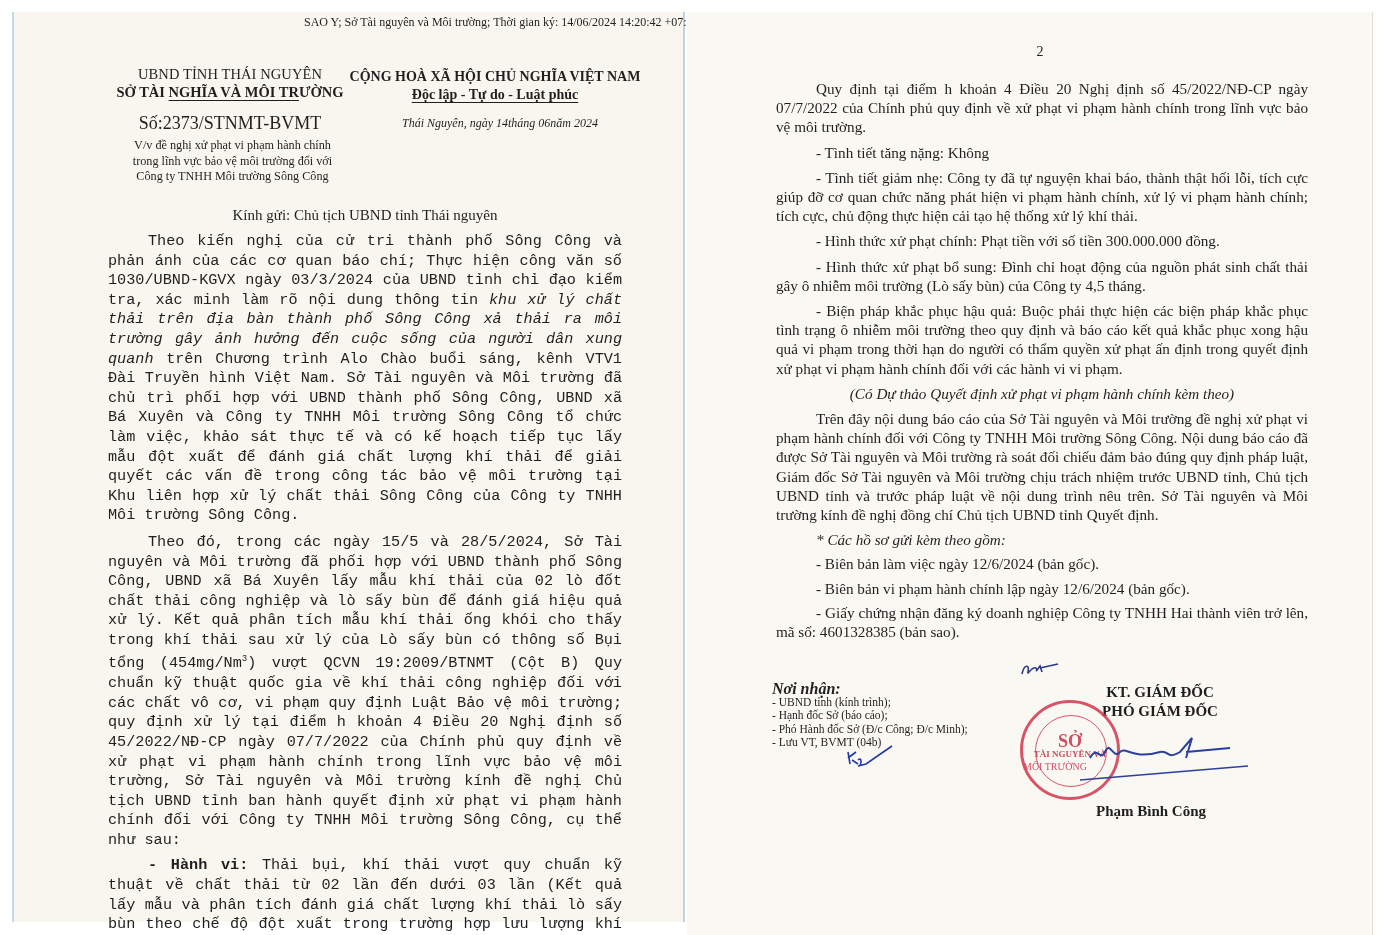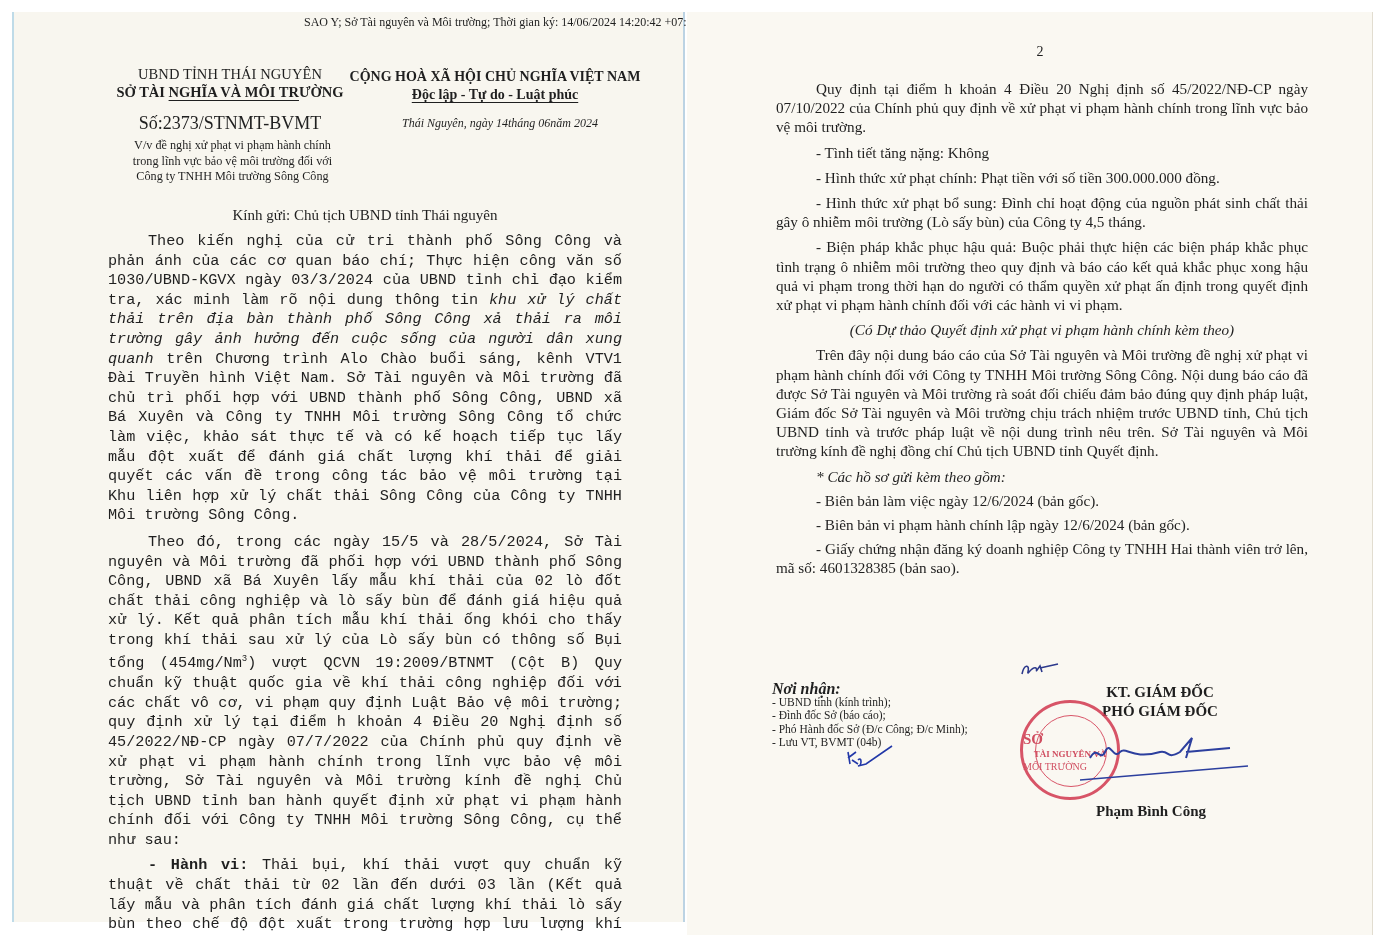--- a/index.html
+++ b/index.html
@@ -47,21 +47,21 @@
 
   .seal {
     position: absolute; left: 1020px; top: 700px; width: 100px; height: 100px;
     border-radius: 50%; border: 3px solid #d2384f; box-sizing: border-box;
     color: #c93147; opacity: 0.85;
   }
   .seal .inner {
     position: absolute; left: 12px; top: 12px; width: 70px; height: 70px;
     border-radius: 50%; border: 1.5px solid #d2384f;
   }
-  .seal .t1 { position:absolute; top: 28px; width: 100%; text-align:left; font-weight:bold; font-size: 15px; }
+  .seal .t1 { position:absolute; top: 28px; width: 100%; text-align:center; font-weight:bold; font-size: 18px; }
   .seal .t2 { position:absolute; top: 46px; width: 100%; text-align:center; font-weight:bold; font-size: 9px; }
   .seal .t3 { position:absolute; top: 58px; width: 100%; text-align:left; font-weight:normal; font-size: 10px; }
 </style>
 </head>
 <body>
 
 <div class="page" id="page-left"></div>
 
 <div class="abs stamp-line" style="left:304px; top:15px;">SAO Y; Sở Tài nguyên và Môi trường; Thời gian ký: 14/06/2024 14:20:42 +07:00</div>
 
@@ -88,41 +88,42 @@
   <p class="justify indent"><span>Theo kiến nghị của cử tri thành phố Sông Công và phản ánh của các cơ quan báo chí; Thực hiện công văn số 1030/UBND-KGVX ngày 03/3/2024 của UBND tỉnh chỉ đạo kiểm tra, xác minh làm rõ nội dung thông tin </span><span class="it">khu xử lý chất thải trên địa bàn thành phố Sông Công xả thải ra môi trường gây ảnh hưởng đến cuộc sống của người dân xung quanh</span><span> trên Chương trình Alo Chào buổi sáng, kênh VTV1 Đài Truyền hình Việt Nam. Sở Tài nguyên và Môi trường đã chủ trì phối hợp với UBND thành phố Sông Công, UBND xã Bá Xuyên và Công ty TNHH Môi trường Sông Công tổ chức làm việc, khảo sát thực tế và có kế hoạch tiếp tục lấy mẫu đột xuất để đánh giá chất lượng khí thải để giải quyết các vấn đề trong công tác bảo vệ môi trường tại Khu liên hợp xử lý chất thải Sông Công của Công ty TNHH Môi trường Sông Công.</span></p>
   <p class="justify indent" style="margin-top:7px;"><span>Theo đó, trong các ngày 15/5 và 28/5/2024, Sở Tài nguyên và Môi trường đã phối hợp với UBND thành phố Sông Công, UBND xã Bá Xuyên lấy mẫu khí thải của 02 lò đốt chất thải công nghiệp và lò sấy bùn để đánh giá hiệu quả xử lý. Kết quả phân tích mẫu khí thải ống khói cho thấy trong khí thải sau xử lý của Lò sấy bùn có thông số Bụi tổng (454mg/Nm</span><sup style="font-size:9px;">3</sup><span>) vượt QCVN 19:2009/BTNMT (Cột B) Quy chuẩn kỹ thuật quốc gia về khí thải công nghiệp đối với các chất vô cơ, vi phạm quy định Luật Bảo vệ môi trường; quy định xử lý tại điểm h khoản 4 Điều 20 Nghị định số 45/2022/NĐ-CP ngày 07/7/2022 của Chính phủ quy định về xử phạt vi phạm hành chính trong lĩnh vực bảo vệ môi trường, Sở Tài nguyên và Môi trường kính đề nghị Chủ tịch UBND tỉnh ban hành quyết định xử phạt vi phạm hành chính đối với Công ty TNHH Môi trường Sông Công, cụ thể như sau:</span></p>
   <p class="justify indent" style="margin-top:6px;"><span class="b">- Hành vi:</span><span> Thải bụi, khí thải vượt quy chuẩn kỹ thuật về chất thải từ 02 lần đến dưới 03 lần (Kết quả lấy mẫu và phân tích đánh giá chất lượng khí thải lò sấy bùn theo chế độ đột xuất trong trường hợp lưu lượng khí thải từ 30.000 m³/giờ đến dưới 35.000 m³/giờ). Cụ thể, vào hồi 15h20 phút, ngày 15/5/2024 tại ống khói Lò sấy bùn Khu liên hợp xử lý chất thải Sông Công của Công ty TNHH Môi trường Sông Công (vị trí xả thải có tọa độ: 105⁰58’07,0” – 21⁰30’52,9”) đã thải bụi, khí thải ra môi trường có chỉ tiêu Bụi tổng là 454 mg/Nm³ vượt 2,8375 lần so với QCVN 19:2009/BTNMT - Quy chuẩn kỹ thuật quốc gia về khí thải công nghiệp đối với các chất vô cơ (Cột B), áp dụng Kₚ = 0,8, Kᵥ = 1, trong trường hợp lưu lượng khí thải từ 30.000 m³/giờ đến dưới 35.000 m³/giờ.</span></p>
 </div>
 
 <div class="page" id="page-right"></div>
 
 <div class="abs center pageno" style="left:1000px; width:80px; top:44px;">2</div>
 
 <div class="abs body-text" style="left:776px; width:532px; top:79px; line-height:19.2px;">
-  <p class="justify indent">Quy định tại điểm h khoản 4 Điều 20 Nghị định số 45/2022/NĐ-CP ngày 07/10/2022 của Chính phủ quy định về xử phạt vi phạm hành chính trong lĩnh vực bảo vệ môi trường.</p>
+  <p class="justify indent">Quy định tại điểm h khoản 4 Điều 20 Nghị định số 45/2022/NĐ-CP ngày 07/7/2022 của Chính phủ quy định về xử phạt vi phạm hành chính trong lĩnh vực bảo vệ môi trường.</p>
   <p class="indent" style="margin-top:6px;">- Tình tiết tăng nặng: Không</p>
+  <p class="justify indent" style="margin-top:6px;">- Tình tiết giảm nhẹ: Công ty đã tự nguyện khai báo, thành thật hối lỗi, tích cực giúp đỡ cơ quan chức năng phát hiện vi phạm hành chính, xử lý vi phạm hành chính; tích cực, chủ động thực hiện cải tạo hệ thống xử lý khí thải.</p>
   <p class="indent" style="margin-top:6px;">- Hình thức xử phạt chính: Phạt tiền với số tiền 300.000.000 đồng.</p>
   <p class="justify indent" style="margin-top:6px;">- Hình thức xử phạt bổ sung: Đình chỉ hoạt động của nguồn phát sinh chất thải gây ô nhiễm môi trường (Lò sấy bùn) của Công ty 4,5 tháng.</p>
   <p class="justify indent" style="margin-top:6px;">- Biện pháp khắc phục hậu quả: Buộc phải thực hiện các biện pháp khắc phục tình trạng ô nhiễm môi trường theo quy định và báo cáo kết quả khắc phục xong hậu quả vi phạm trong thời hạn do người có thẩm quyền xử phạt ấn định trong quyết định xử phạt vi phạm hành chính đối với các hành vi vi phạm.</p>
   <p class="center it" style="margin-top:6px;">(Có Dự thảo Quyết định xử phạt vi phạm hành chính kèm theo)</p>
   <p class="justify indent" style="margin-top:6px;">Trên đây nội dung báo cáo của Sở Tài nguyên và Môi trường đề nghị xử phạt vi phạm hành chính đối với Công ty TNHH Môi trường Sông Công. Nội dung báo cáo đã được Sở Tài nguyên và Môi trường rà soát đối chiếu đảm bảo đúng quy định pháp luật, Giám đốc Sở Tài nguyên và Môi trường chịu trách nhiệm trước UBND tỉnh, Chủ tịch UBND tỉnh và trước pháp luật về nội dung trình nêu trên. Sở Tài nguyên và Môi trường kính đề nghị đồng chí Chủ tịch UBND tỉnh Quyết định.</p>
   <p class="indent it" style="margin-top:6px;">* Các hồ sơ gửi kèm theo gồm:</p>
   <p class="indent" style="margin-top:5px;">- Biên bản làm việc ngày 12/6/2024 (bản gốc).</p>
   <p class="indent" style="margin-top:5px;">- Biên bản vi phạm hành chính lập ngày 12/6/2024 (bản gốc).</p>
   <p class="justify indent" style="margin-top:5px;">- Giấy chứng nhận đăng ký doanh nghiệp Công ty TNHH Hai thành viên trở lên, mã số: 4601328385 (bản sao).</p>
 </div>
 
 <svg class="abs" style="left:1018px; top:660px;" width="42" height="20">
   <path d="M4 14 C6 4, 12 4, 10 12 C9 16, 14 6, 18 8 C20 10, 16 14, 22 6 L24 12 M22 8 L40 4" stroke="#2d3a8c" stroke-width="1.6" fill="none"></path>
 </svg>
 
 <div class="abs recipients" style="left:772px; top:682px; width:240px;">
   <div class="title">Nơi nhận:</div>
   <div>- UBND tỉnh (kính trình);</div>
-  <div>- Đình đốc Sở (báo cáo);</div>
+  <div>- Hạnh đốc Sở (báo cáo);</div>
   <div>- Phó Hành đốc Sở (Đ/c Công; Đ/c Minh);</div>
   <div>- Lưu VT, BVMT (04b)</div>
 </div>
 
 <svg class="abs" style="left:840px; top:740px;" width="60" height="30">
   <path d="M8 12 L10 24 M8 18 L16 12 M12 20 L18 24 M18 20 C22 16, 22 26, 18 26 L26 24 L52 6" stroke="#2238a8" stroke-width="1.6" fill="none"></path>
 </svg>
 
 <div class="abs sig-title" style="left:1080px; width:160px; top:683px;">
   <div>KT. GIÁM ĐỐC</div>

